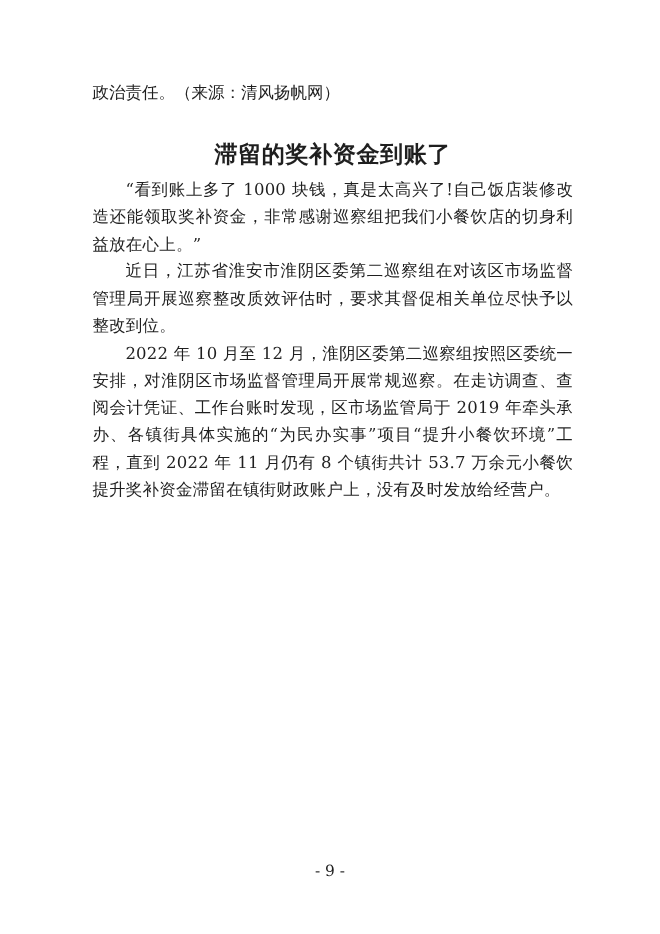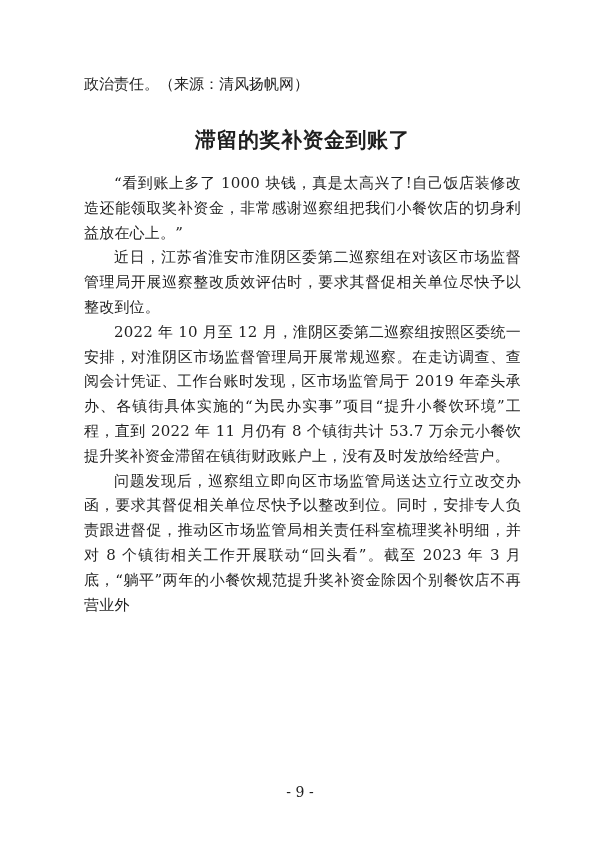--- a/index.html
+++ b/index.html
@@ -35,21 +35,21 @@
   }
   .article-title {
     margin: 28px 0 0 0;
     font-size: 21px;
     font-weight: bold;
     line-height: 30px;
     text-align: center;
     letter-spacing: 0.5px;
   }
   .article-body {
-    margin-top: 16px;
+    margin-top: 5px;
   }
   .body-para {
     margin: 0;
     font-size: 15px;
     line-height: 24.8px;
     text-align: justify;
     text-indent: 2em;
     letter-spacing: 0.2px;
   }
   .footer {
@@ -67,17 +67,16 @@
 <body>
 
 <div class="page">
   <div class="content">
     <p class="cont-line">政治责任。（来源：清风扬帆网）</p>
     <h1 class="article-title">滞留的奖补资金到账了</h1>
     <div class="article-body">
         <p class="body-para">“看到账上多了 1000 块钱，真是太高兴了!自己饭店装修改造还能领取奖补资金，非常感谢巡察组把我们小餐饮店的切身利益放在心上。”</p>
         <p class="body-para">近日，江苏省淮安市淮阴区委第二巡察组在对该区市场监督管理局开展巡察整改质效评估时，要求其督促相关单位尽快予以整改到位。</p>
         <p class="body-para">2022 年 10 月至 12 月，淮阴区委第二巡察组按照区委统一安排，对淮阴区市场监督管理局开展常规巡察。在走访调查、查阅会计凭证、工作台账时发现，区市场监管局于 2019 年牵头承办、各镇街具体实施的“为民办实事”项目“提升小餐饮环境”工程，直到 2022 年 11 月仍有 8 个镇街共计 53.7 万余元小餐饮提升奖补资金滞留在镇街财政账户上，没有及时发放给经营户。</p>
-        <p class="body-para">问题发现后，巡察组立即向区市场监管局送达立行立改交办函，要求其督促相关单位尽快予以整改到位。同时，安排专人负责跟进督促，推动区市场监管局相关责任科室梳理奖补明细，并对 8 个镇街相关工作开展联动“回头看”。截至 2023 年 3 月底，“躺平”两年的小餐饮规范提升奖补资金除因个别餐饮店不再营业外</p>
       </div>
   </div>
   <div class="footer">- 9 -</div>
 </div>
 
 </body></html>

